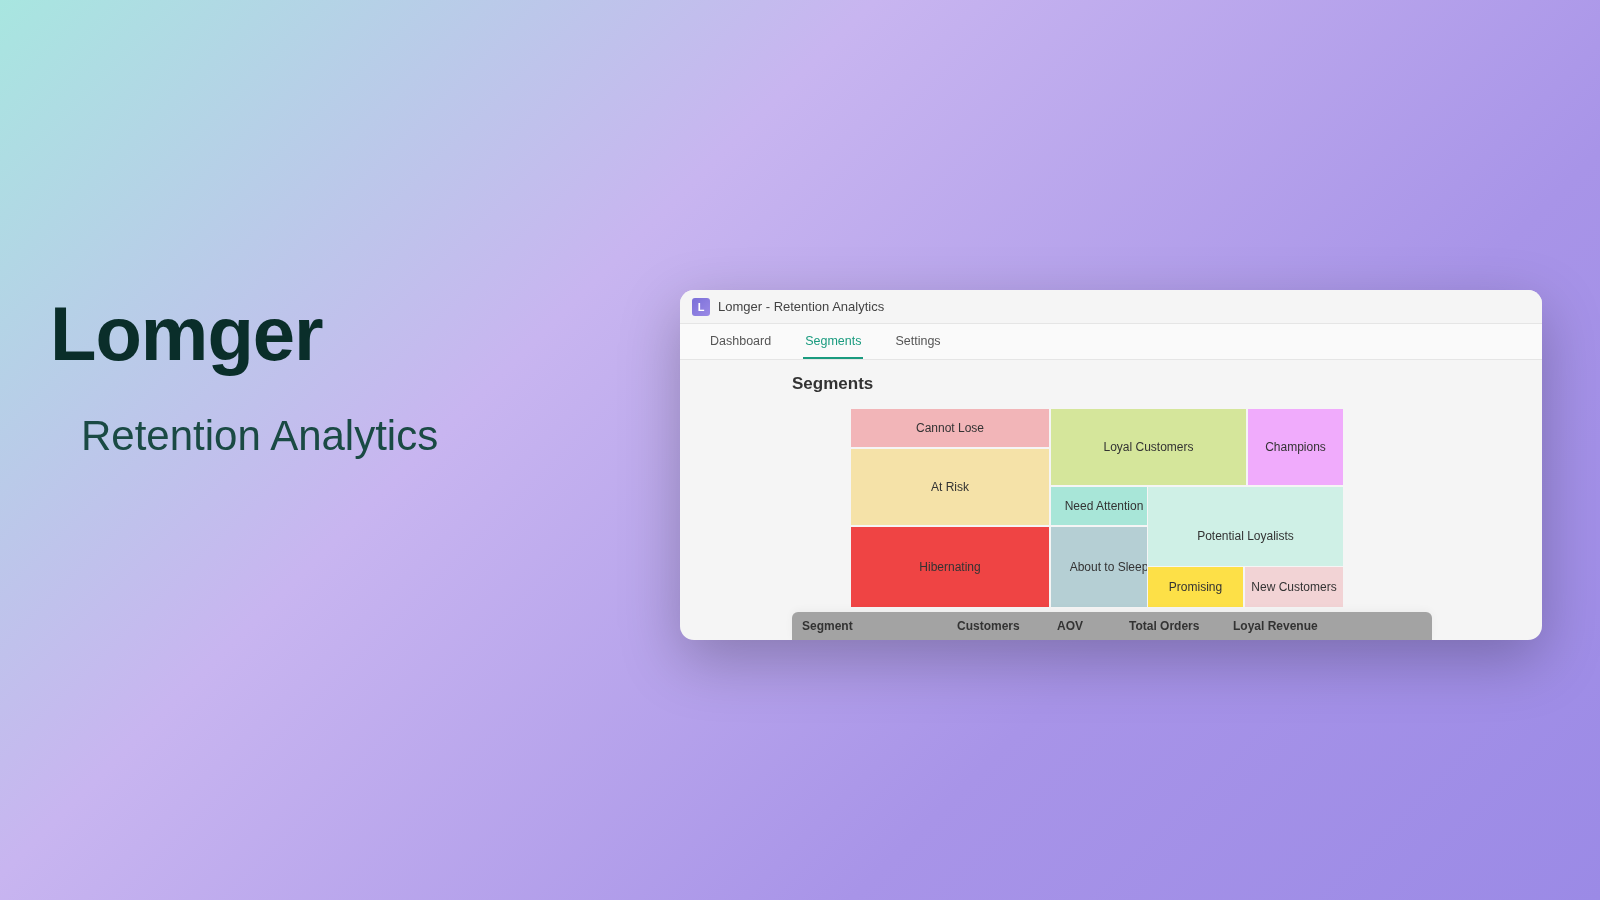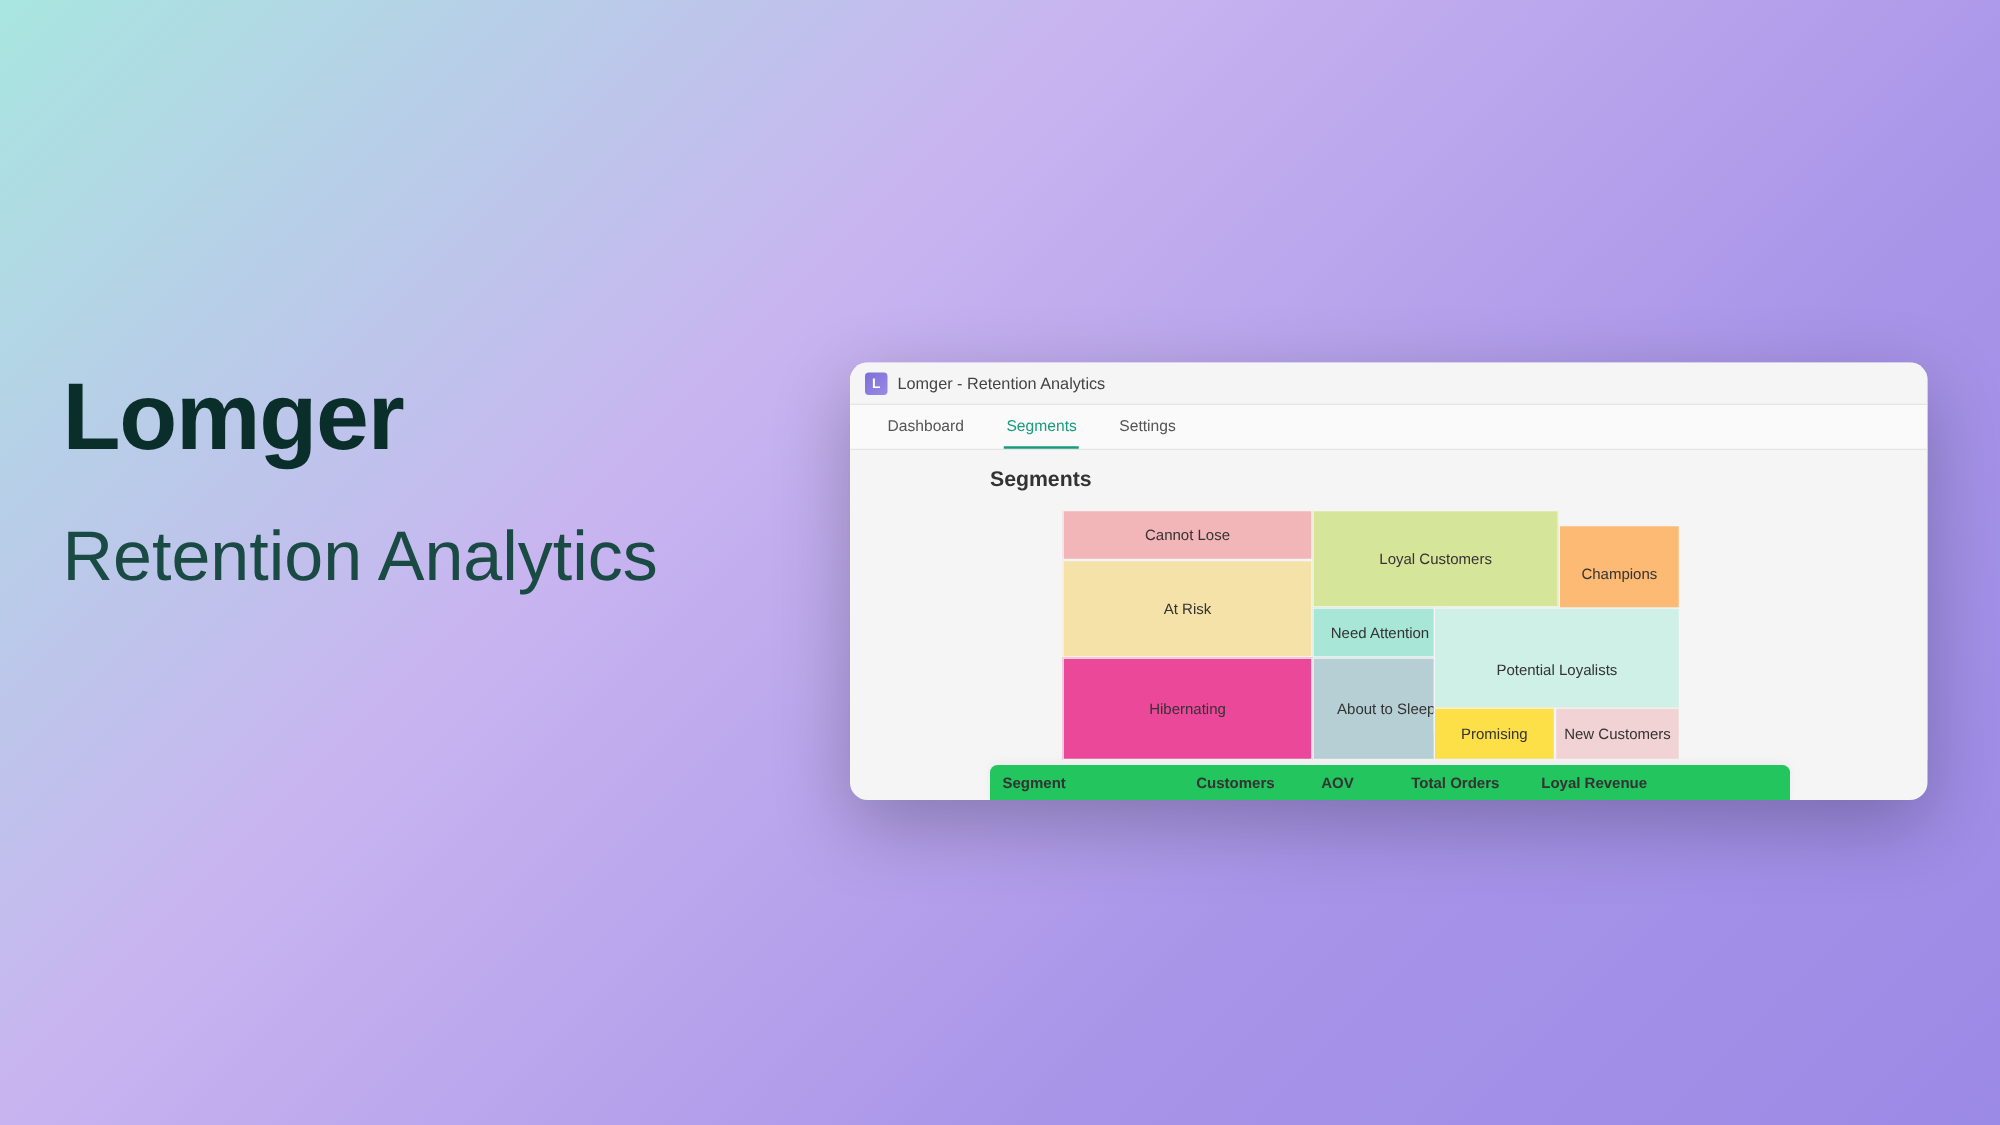--- a/index.html
+++ b/index.html
@@ -14,23 +14,24 @@
     top: 290px;
     color: #0a2e2a;
   }
   .hero-title {
     font-size: 76px;
     font-weight: 700;
     letter-spacing: -1px;
     margin-bottom: 35px;
   }
   .hero-subtitle {
-    font-size: 56px;
+    font-size: 42px;
     font-weight: 400;
     color: #1a4a44;
+    margin-left: 31px;
   }
   .app-window {
     position: absolute;
     left: 680px;
     top: 290px;
     width: 862px;
     height: 350px;
     background: #f5f5f5;
     border-radius: 14px;
     box-shadow: 0 20px 60px rgba(0,0,0,0.25);
@@ -102,35 +103,35 @@
     display: flex;
     align-items: center;
     justify-content: center;
     font-size: 12px;
     color: #333;
     cursor: pointer;
     border: 1px solid #f5f5f5;
   }
   .t-cannot-lose      { left: 0;   top: 0;    width: 200px; height: 40px;  background: #f2b5b8; }
   .t-at-risk          { left: 0;   top: 40px; width: 200px; height: 78px;  background: #f5e2a8; }
-  .t-hibernating      { left: 0;   top: 118px;width: 200px; height: 82px;  background: #ec4899; }
+  .t-hibernating      { left: 0;   top: 118px;width: 200px; height: 82px;  background: #ef4444; }
   .t-loyal            { left: 200px; top: 0;  width: 197px; height: 78px;  background: #d5e69b; }
-  .t-champions        { left: 397px; top: 12px;  width: 97px;  height: 78px;  background: #fdba74; text-align: right; }
+  .t-champions        { left: 397px; top: 0;  width: 97px;  height: 78px;  background: #f0abfc; text-align: right; }
   .t-need-attention   { left: 200px; top: 78px; width: 108px; height: 40px; background: #a8e6d8; }
   .t-about-to-sleep   { left: 200px; top: 118px; width: 118px; height: 82px; background: #b5cfd4; }
   .t-potential        { left: 297px; top: 78px; width: 197px; height: 100px; background: #cff0e6; }
   .t-promising        { left: 297px; top: 158px; width: 97px; height: 42px; background: #fde047; }
   .t-new-customers    { left: 394px; top: 158px; width: 100px; height: 42px; background: #f2d3d5; }
   .table-header {
     position: absolute;
     bottom: 0;
     left: 112px;
     right: 110px;
     height: 28px;
-    background: #22c55e;
+    background: #a3a3a3;
     border-radius: 6px 6px 0 0;
     display: flex;
     align-items: center;
     padding: 0 10px;
     box-shadow: 0 -2px 8px rgba(0,0,0,0.04);
   }
   .th {
     font-size: 12px;
     font-weight: 600;
     color: #333;

